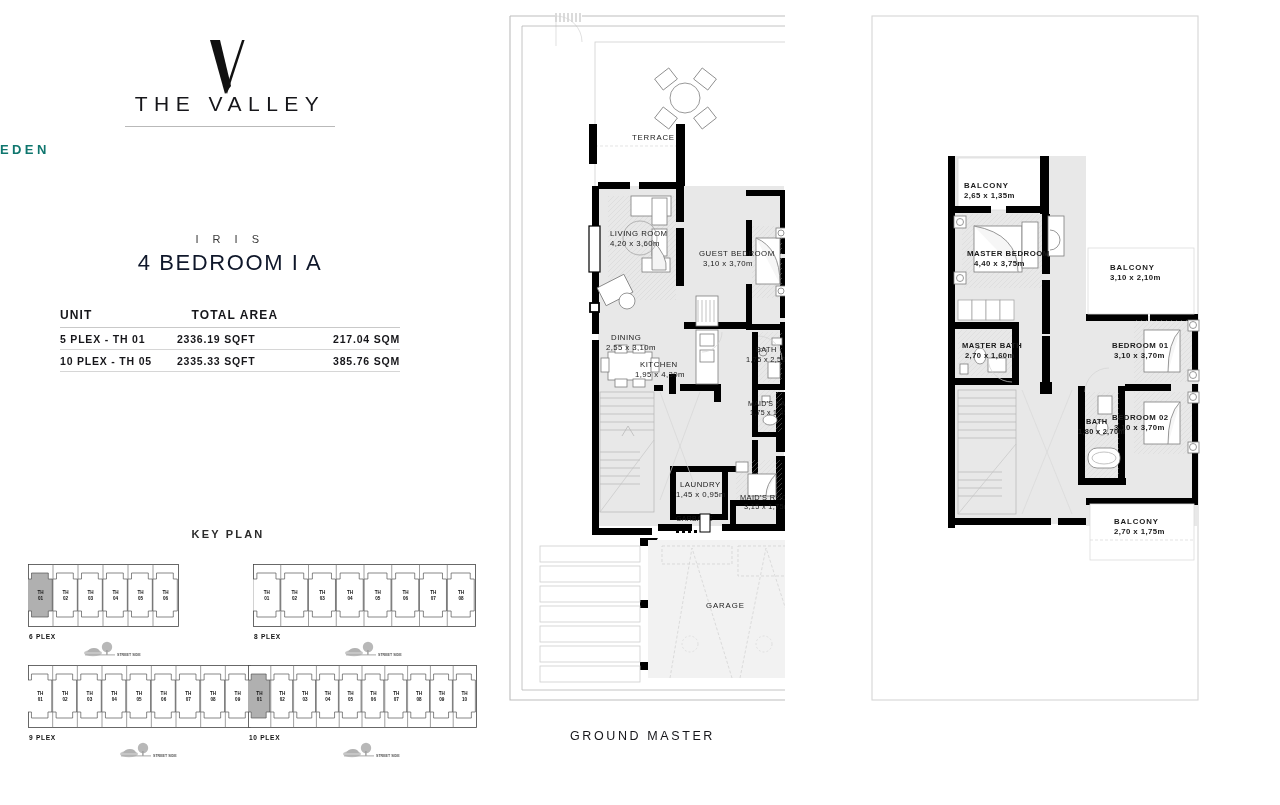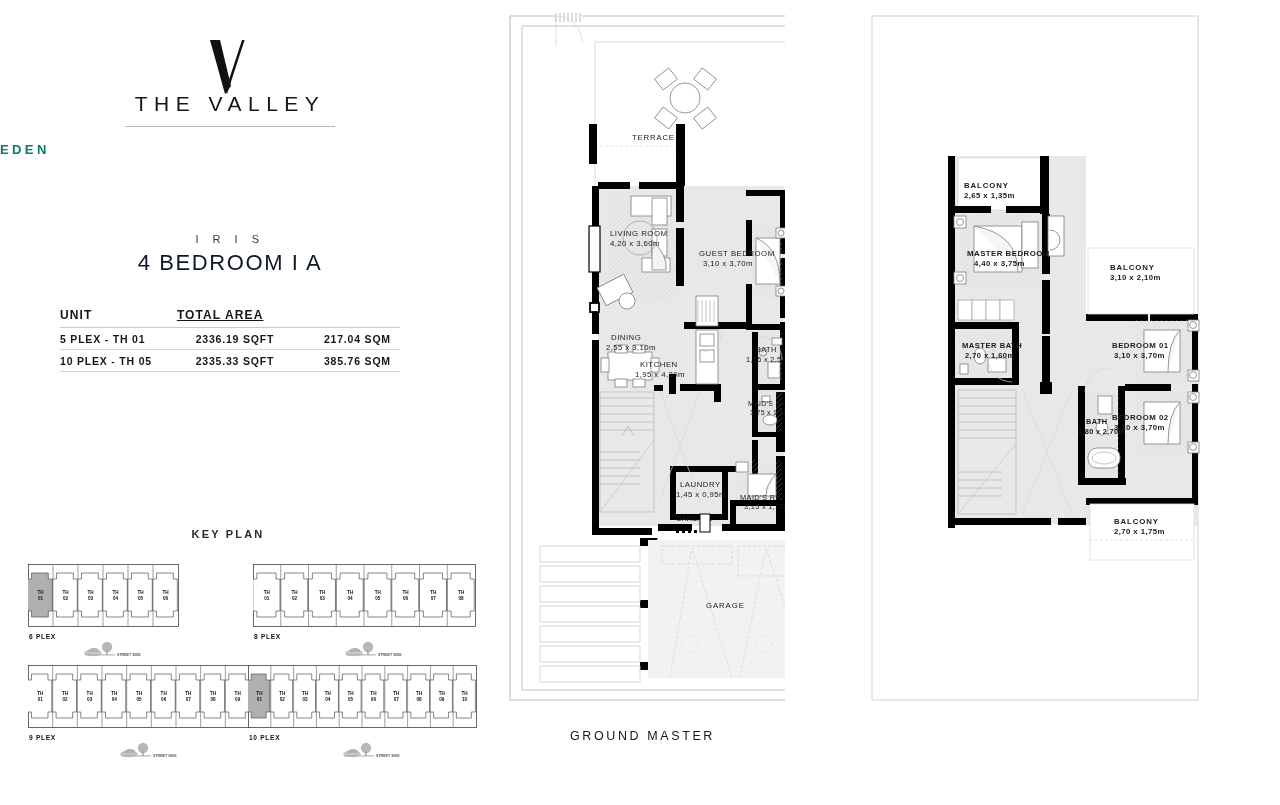--- a/index.html
+++ b/index.html
@@ -48,29 +48,29 @@
   
   #area-table {
     position:absolute; left:60px; top:308px; width:340px;
     border-collapse:collapse; font-size:10.5px;
   }
   #area-table th {
     font-size:12px; letter-spacing:1.1px; font-weight:700;
     padding:0 0 5px 0; text-align:left; color:#16161a;
     border-bottom:1px solid #c9c9c9;
   }
-  #area-table th.c2 { text-align:left; padding-right:22px;text-decoration:underline; }
+  #area-table th.c2 { text-align:center; padding-right:22px; }
   #area-table th.c3 { text-align:right; }
   #area-table td {
     font-size:10.5px; letter-spacing:0.8px; font-weight:700;
     padding:5px 0 4px 0; color:#16161a;
     border-bottom:1px solid #d6d6d6;
   }
-  #area-table td.c2 { text-align:center; padding-right:22px; }
-  #area-table td.c3 { text-align:center; }
+  #area-table td.c2 { text-align:left; padding-right:22px; }
+  #area-table td.c3 { text-align:right; }
 
   
   .keyplan-title {
     position:absolute; left:163px; top:528px; width:130px;
     text-align:center; font-size:11px; letter-spacing:2.2px;
     font-weight:700; color:#2b2b2b;
   }
   .kp { position:absolute; }
   .kp svg { display:block; }
 

